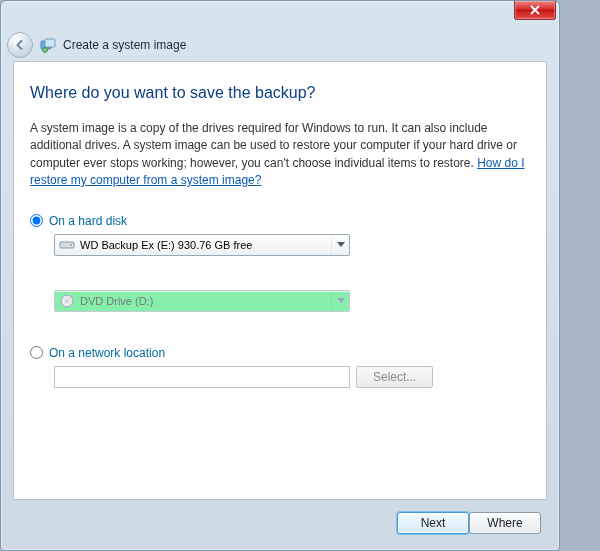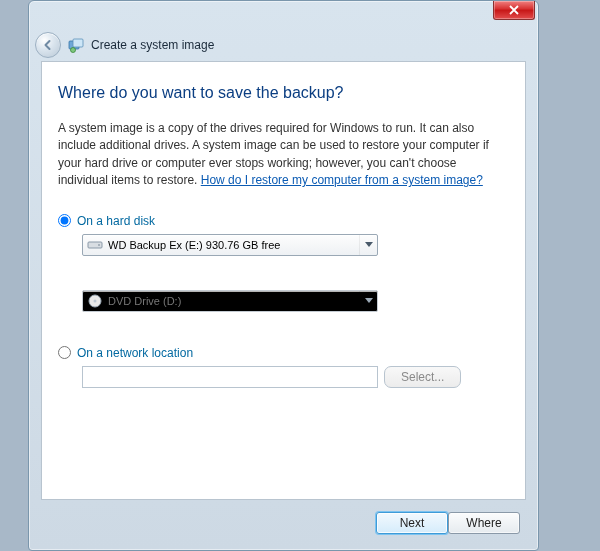--- a/index.html
+++ b/index.html
@@ -6,28 +6,27 @@
   body {
     margin: 0;
     font-family: "Segoe UI", Tahoma, sans-serif;
     font-size: 12px;
     background: #a8b8c8;
     width: 600px;
     height: 551px;
     overflow: hidden;
   }
   .window {
-    width: 511px;
+    width: 560px;
     height: 551px;
     background: linear-gradient(to bottom, #d8e4ee 0%, #cdd9e4 100%);
     border: 1px solid #7a96ac;
     border-radius: 6px 6px 4px 4px;
     position: relative;
     box-shadow: inset 0 0 0 1px rgba(255,255,255,0.5);
-    margin-left: 28px;
   }
   .titlebar {
     height: 28px;
     position: relative;
     display: flex;
     justify-content: flex-end;
     align-items: flex-start;
     padding: 0 3px;
   }
   .close-btn {
@@ -103,21 +102,21 @@
     border-radius: 2px;
     display: flex; align-items: center;
     background: linear-gradient(to bottom, #fdfdfd, #eef1f4);
     padding: 0 4px 0 4px;
     font-size: 11px;
     position: relative;
     box-shadow: inset 0 1px 0 rgba(255,255,255,0.7);
   }
   .combo.disabled {
     color: #777;
-    background: #000000;
+    background: #86efac;
     border-color: #c4cbd2;
   }
   .combo .ci {
     width: 16px; height: 16px; margin-right: 5px;
     display: flex; align-items: center; justify-content: center;
   }
   .combo .arrow {
     width: 18px;
     position: absolute; right: 0; top: 0; bottom: 0;
     display: flex; align-items: center; justify-content: center;
@@ -132,21 +131,21 @@
     width: 296px; height: 22px;
     border: 1px solid #b8c4cf;
     background: #fff;
     padding: 0 4px;
     font-size: 12px;
   }
   .select-btn {
     height: 22px;
     padding: 0 16px;
     border: 1px solid #b8c4cf;
-    border-radius: 7px;
+    border-radius: 2px;
     background: linear-gradient(to bottom, #f8f8f8, #ececec);
     color: #8a8a8a;
     font-size: 12px;
   }
   .footer {
     position: absolute;
     left: 12px; right: 12px; bottom: 10px;
     height: 34px;
     display: flex; align-items: center; justify-content: flex-end;
     padding: 0 6px;

